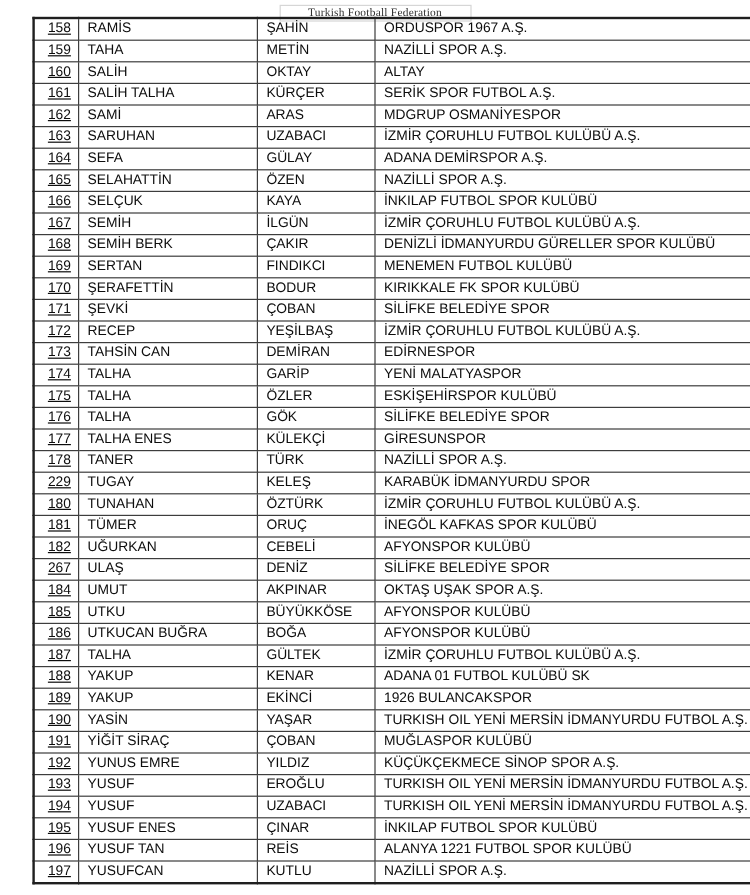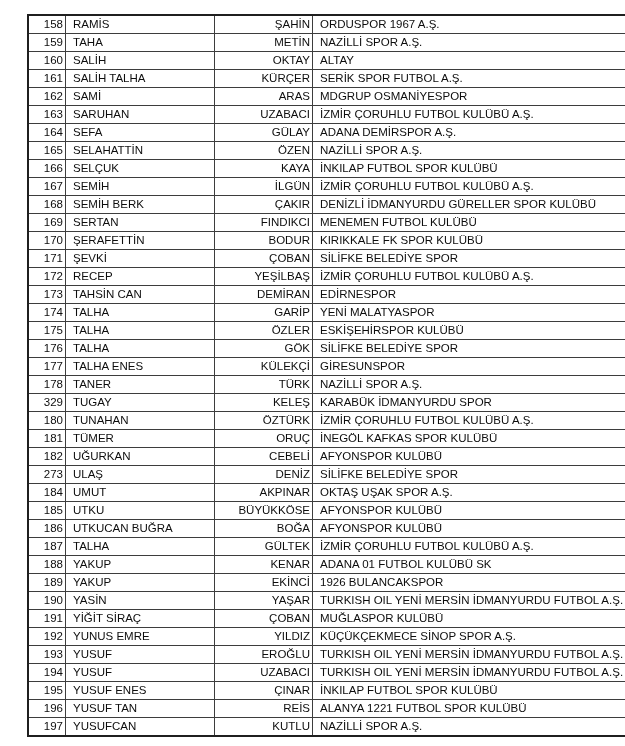--- a/index.html
+++ b/index.html
@@ -50,31 +50,35 @@
     font-size: 11.5px;
     line-height: 17px;
     color: #0d0d0d;
     white-space: nowrap;
     overflow: hidden;
     padding: 0 2px 0 7px;
     vertical-align: middle;
   }
   td.c0 {
     width: 27px;
-    text-align: right;
+    text-align: center;
     padding: 0 2px;
+    text-decoration: underline;
   }
   td.c1 { width: 139px; }
-  td.c2 { width: 88px; text-align: right; }
+  td.c2 { width: 88px; }
   td.c3 { width: 305px; }
 </style>
 </head>
 <body>
 
 <div class="page">
+  <div class="doc-header-wrap">
+    <span class="doc-header">Turkish Football Federation</span>
+  </div>
   <table class="roster">
     <tbody id="roster-body">
         <tr>
           <td class="c0">158</td>
           <td class="c1">RAMİS</td>
           <td class="c2">ŞAHİN</td>
           <td class="c3">ORDUSPOR 1967 A.Ş.</td>
         </tr>
         <tr>
           <td class="c0">159</td>
@@ -190,21 +194,21 @@
           <td class="c2">KÜLEKÇİ</td>
           <td class="c3">GİRESUNSPOR</td>
         </tr>
         <tr>
           <td class="c0">178</td>
           <td class="c1">TANER</td>
           <td class="c2">TÜRK</td>
           <td class="c3">NAZİLLİ SPOR A.Ş.</td>
         </tr>
         <tr>
-          <td class="c0">329</td>
+          <td class="c0">229</td>
           <td class="c1">TUGAY</td>
           <td class="c2">KELEŞ</td>
           <td class="c3">KARABÜK İDMANYURDU SPOR</td>
         </tr>
         <tr>
           <td class="c0">180</td>
           <td class="c1">TUNAHAN</td>
           <td class="c2">ÖZTÜRK</td>
           <td class="c3">İZMİR ÇORUHLU FUTBOL KULÜBÜ A.Ş.</td>
         </tr>
@@ -214,21 +218,21 @@
           <td class="c2">ORUÇ</td>
           <td class="c3">İNEGÖL KAFKAS SPOR KULÜBÜ</td>
         </tr>
         <tr>
           <td class="c0">182</td>
           <td class="c1">UĞURKAN</td>
           <td class="c2">CEBELİ</td>
           <td class="c3">AFYONSPOR KULÜBÜ</td>
         </tr>
         <tr>
-          <td class="c0">273</td>
+          <td class="c0">267</td>
           <td class="c1">ULAŞ</td>
           <td class="c2">DENİZ</td>
           <td class="c3">SİLİFKE BELEDİYE SPOR</td>
         </tr>
         <tr>
           <td class="c0">184</td>
           <td class="c1">UMUT</td>
           <td class="c2">AKPINAR</td>
           <td class="c3">OKTAŞ UŞAK SPOR A.Ş.</td>
         </tr>

